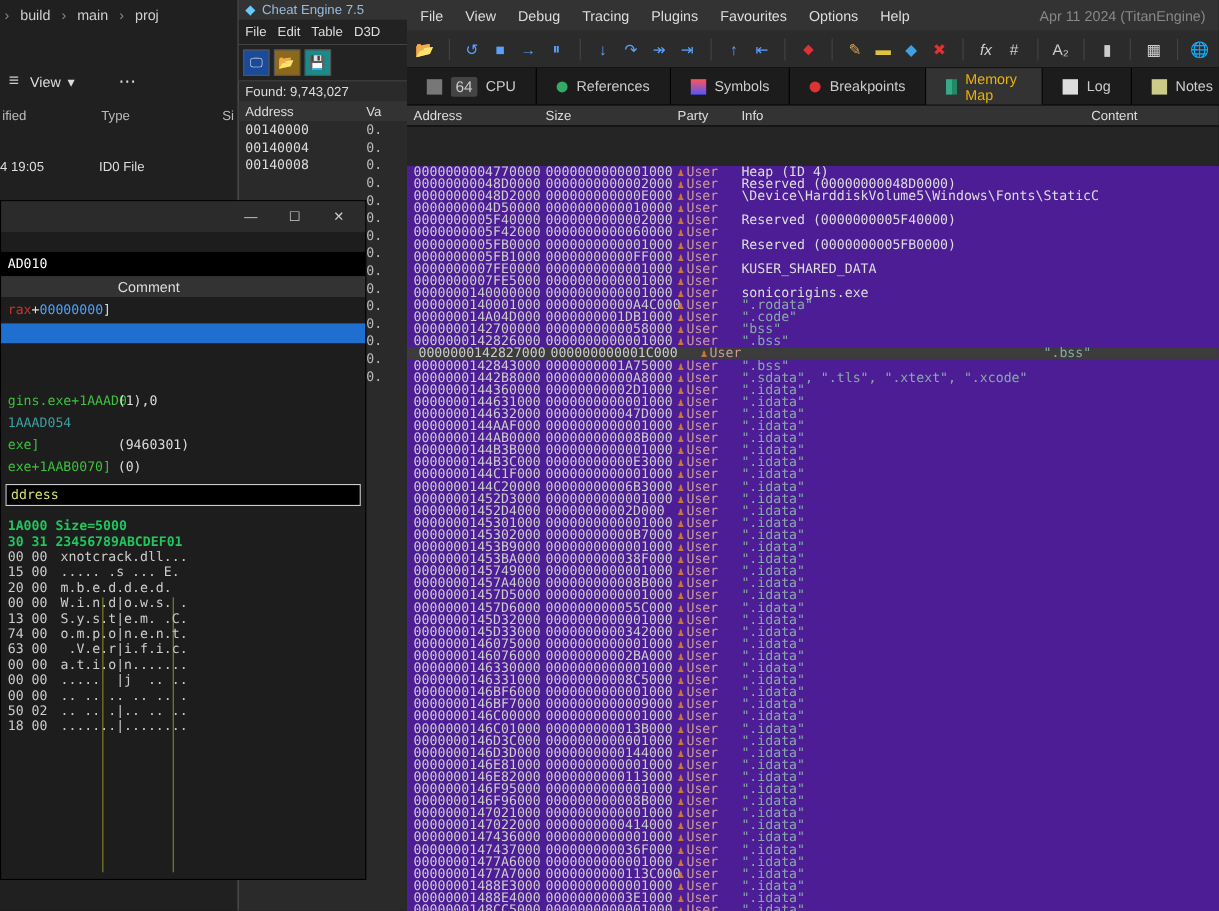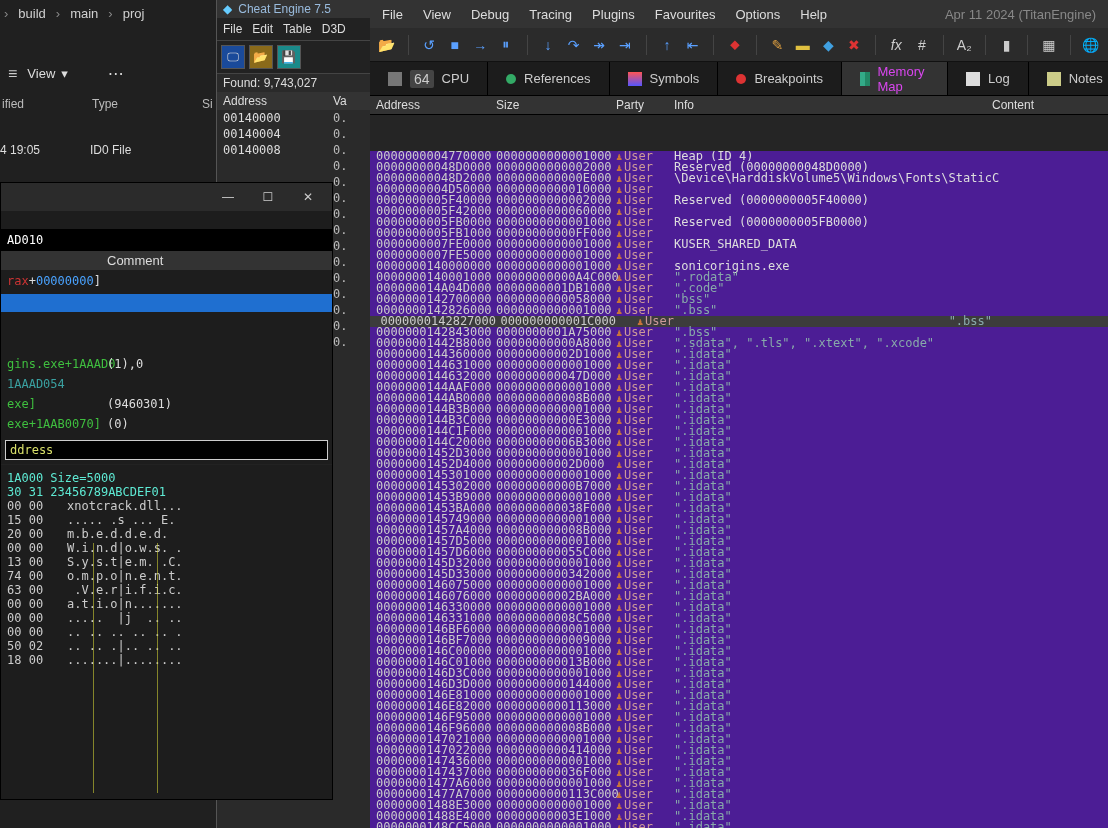--- a/index.html
+++ b/index.html
@@ -79,22 +79,22 @@
   .sub-hdr { display:grid; grid-template-columns: 100px 1fr 30px; background:#333; color:#ddd; padding:2px 6px; font-size:13px;}
   .regline { padding:4px 6px; font-family:Consolas,monospace; color:#ddd; }
   .reg { color:#c33; }
   .regplus { color:#4aa3ff; }
   .bluebar { height:18px; background:#1f6fd0; margin:2px 0; }
   .disline { display:grid; grid-template-columns: 100px 1fr; padding:3px 6px; font-family:Consolas,monospace; font-size:12px; color:#ddd;}
   .grn { color:#3fbf3f; }
   .cyan { color:#3aa0a0; }
   .addrbox { margin:6px 4px 0 4px; background:#000; border:1px solid #ccc; padding:2px 4px; color:#d9e06a; font-family:Consolas,monospace;}
   .hexinfo { padding:6px 6px; font-family:Consolas,monospace; font-size:12px; color:#ccc; border-top:1px solid #222; margin-top:4px;}
-  .hexheader { color:#5eead4; }
-  .hexrow { display:grid; grid-template-columns: 44px 120px; gap:16px;}
+  .hexheader { color:#22c55e;font-weight:bold; }
+  .hexrow { display:grid; grid-template-columns: 44px 120px; gap:4px;}
   .hexasc { white-space:pre; }
   .yellow-vline { position:absolute; left: 92px; top: 360px; width:1px; height: 250px; background:#cccc33; opacity:.6;}
   .yellow-vline2 { position:absolute; left: 156px; top: 360px; width:1px; height: 250px; background:#cccc33; opacity:.6;}
 
   
   .dbg {
     position:absolute; left:370px; top:0; right:0; bottom:0;
     background:#252525;
     display:flex; flex-direction:column;
   }
@@ -113,21 +113,21 @@
   .tbtn.red { color:#d33;}
   .tsep { width:1px; height:20px; background:#444; margin:0 4px;}
   .tabbar {
     display:flex; align-items:stretch; gap:0; background:#1c1c1c; height:34px;
     border-bottom:1px solid #000;
   }
   .tab {
     display:flex; align-items:center; gap:8px; padding:0 18px;
     color:#ccc; font-size:13px; border-right:1px solid #000;
   }
-  .tab.active { background:#333; color:#d946ef; }
+  .tab.active { background:#333; color:#eab308; }
   .tab .ico { width:14px; height:14px; display:inline-block;}
   .ico.cpu { background:#777; }
   .ico.ref { background:#3a6; border-radius:50%; width:10px;height:10px;}
   .ico.sym { background:linear-gradient(#f55,#55f); }
   .ico.bp { background:#d33; border-radius:50%; width:10px;height:10px;}
   .ico.mm { background:linear-gradient(90deg,#3a8,#3a8 50%,#286 50%);}
   .ico.log { background:#ddd;}
   .ico.notes { background:#cc8;}
 
   .grid-hdr {

